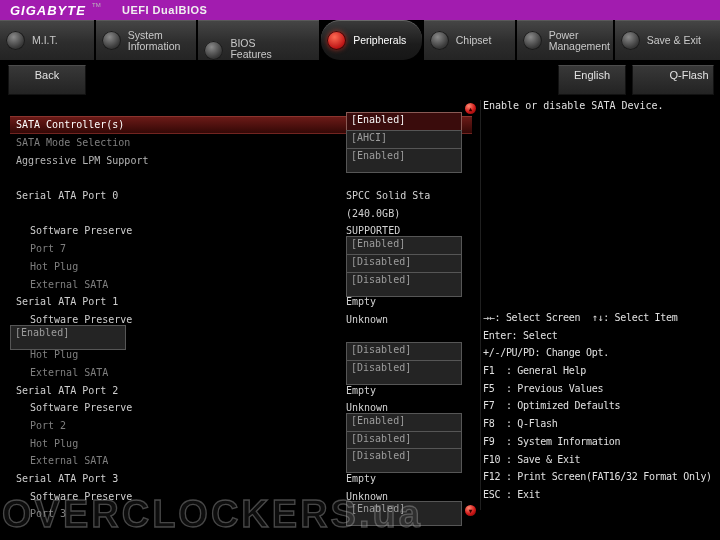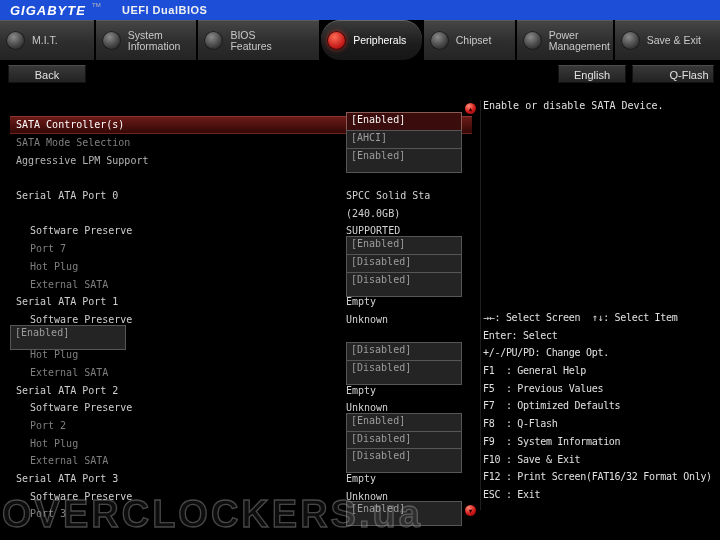--- a/index.html
+++ b/index.html
@@ -1,20 +1,20 @@
 <!DOCTYPE html>
 <html><head>
 <meta charset="utf-8">
 <style>
   html,body{margin:0;padding:0;background:#000;}
   .screen{position:relative;width:720px;height:540px;background:#000;overflow:hidden;
           font-family:"DejaVu Sans Mono",monospace;}
 
   
-  .topbar{position:absolute;top:0;left:0;width:720px;height:20px;background:#1d4ed8;}
+  .topbar{position:absolute;top:0;left:0;width:720px;height:20px;background:#a21caf;}
   .brand{position:absolute;left:10px;top:3px;color:#fff;font-family:"Liberation Sans",sans-serif;
          font-weight:bold;font-style:italic;font-size:13px;letter-spacing:1px;}
   .brand-tm{position:absolute;left:92px;top:2px;color:#bbb;font-size:6px;font-family:"Liberation Sans",sans-serif;}
   .product{position:absolute;left:122px;top:4px;color:#f0f0f0;font-family:"Liberation Sans",sans-serif;
            font-weight:bold;font-size:11px;letter-spacing:.5px;}
 
   
   .tabbar{position:absolute;top:20px;left:0;width:720px;height:40px;background:#000;display:flex;}
   .tab{box-sizing:border-box;height:40px;margin-right:2px;display:flex;align-items:center;gap:7px;
        padding:0 6px;background:linear-gradient(180deg,#454545,#2d2d2d 55%,#242424);
@@ -22,29 +22,29 @@
   .tab.active{background:linear-gradient(180deg,#3a3a3a,#1c1c1c 60%,#161616);border-top:1px solid #6a6a6a;border-radius:19px;}
   .tablabel{font-family:"Liberation Sans",sans-serif;font-size:10.5px;color:#c9c9c9;line-height:11px;}
   .tab.active .tablabel{color:#fff;}
   .tabicon{flex:0 0 auto;width:19px;height:19px;border-radius:50%;
            background:radial-gradient(circle at 40% 32%,#8a8a8a,#3a3a3a 62%,#232323);
            box-shadow:inset 0 0 0 1px #1b1b1b;}
   .tabicon.red{background:radial-gradient(circle at 40% 32%,#ff6a52,#c01818 62%,#5e0808);
                box-shadow:0 0 5px rgba(255,60,40,.55), inset 0 0 0 1px #3a0a0a;}
   [data-name="tab-mit"]{width:97px;}
   [data-name="tab-system-information"]{width:104px;}
-  [data-name="tab-bios-features"]{width:125px;}
+  [data-name="tab-bios-features"]{width:125px;align-items:flex-end;}
   [data-name="tab-peripherals"]{width:104px;}
   [data-name="tab-chipset"]{width:94px;}
   [data-name="tab-power-management"]{width:96px;}
   [data-name="tab-save-exit"]{width:109px;margin-right:0;}
 
   
   .toolbar{position:absolute;top:60px;left:0;width:720px;height:34px;background:#000;}
-  .btn{position:absolute;top:5px;height:18px;box-sizing:border-box;background:linear-gradient(180deg,#383838,#232323);
+  .btn{position:absolute;top:5px;height:30px;box-sizing:border-box;background:linear-gradient(180deg,#383838,#232323);
        border:1px solid #121212;border-top-color:#4c4c4c;color:#e2e2e2;
        font-family:"Liberation Sans",sans-serif;font-size:11px;text-align:center;line-height:18px;cursor:pointer;}
   .btn-back{left:8px;width:78px;}
   .btn-lang{left:558px;width:68px;}
   .btn-qflash{left:632px;width:82px;padding-left:32px;}
 
   
   .list{position:absolute;top:100px;left:10px;width:462px;margin-top:16px;}
   .row{display:flex;align-items:center;height:17.7px;}
   .rlabel{flex:0 0 336px;box-sizing:border-box;padding-left:6px;font-size:10px;color:#b5b5b5;

